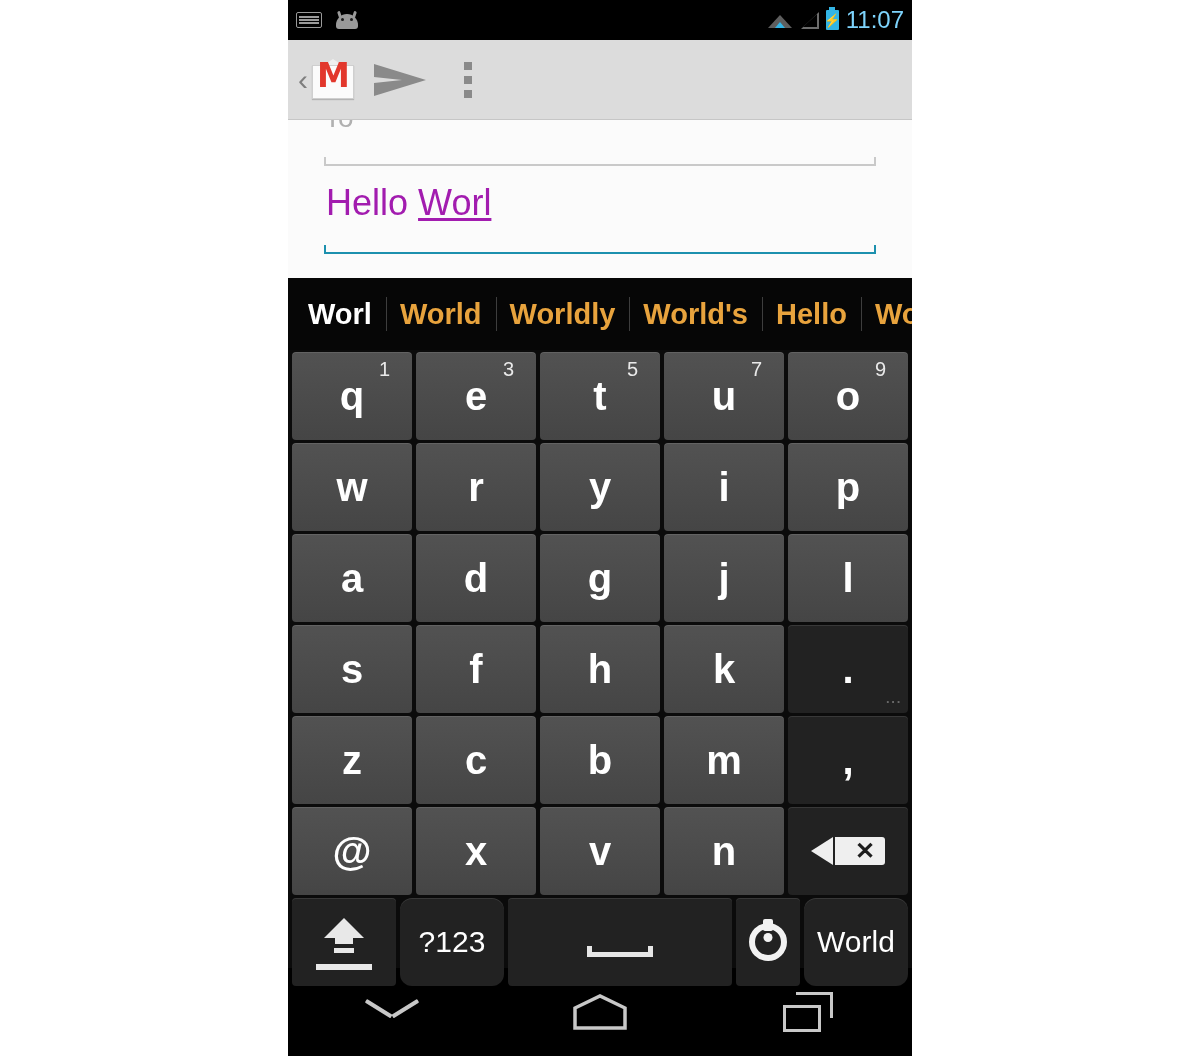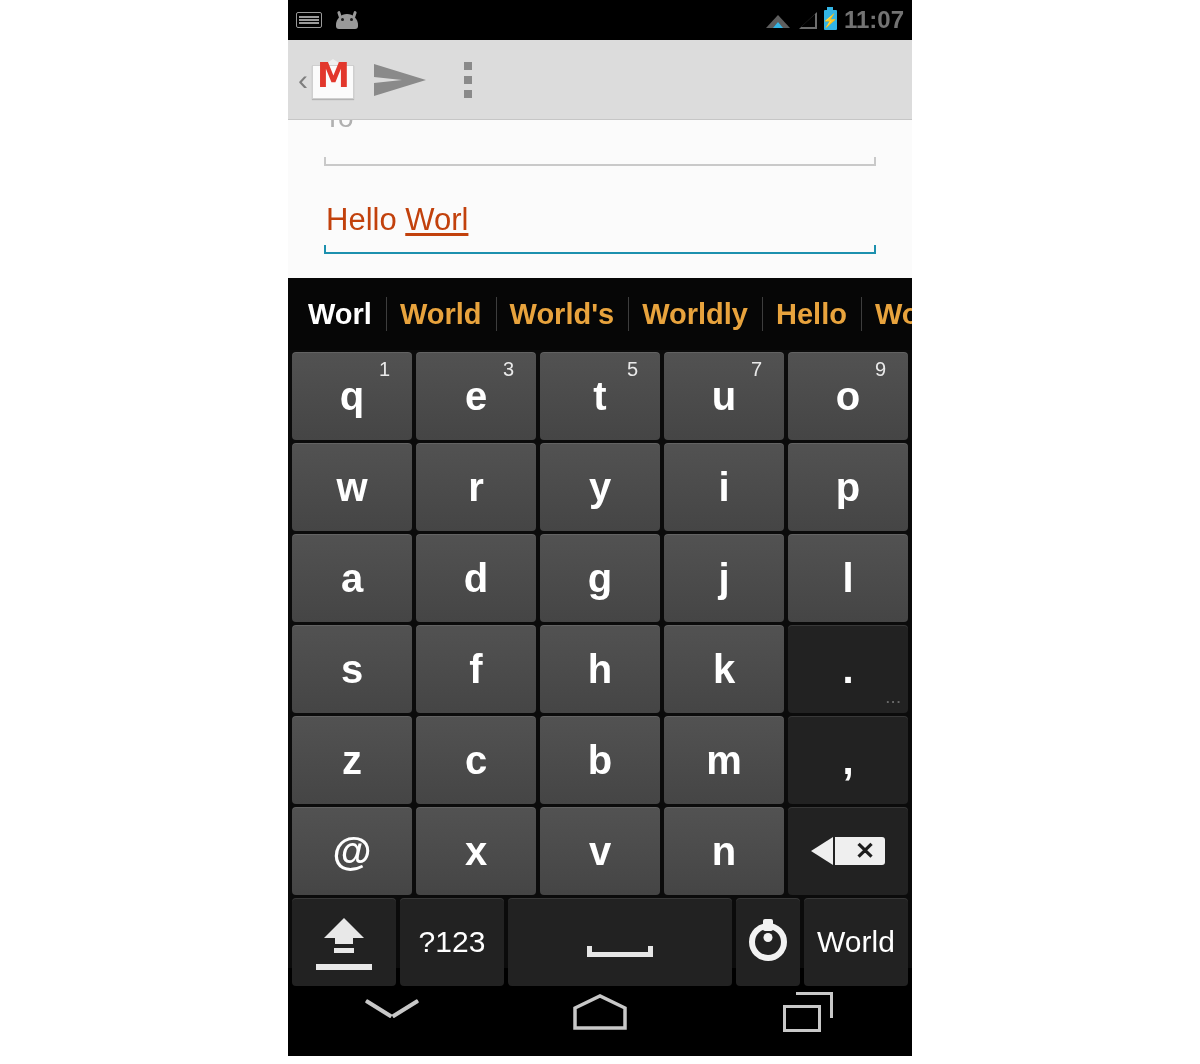--- a/index.html
+++ b/index.html
@@ -110,21 +110,21 @@
   .battery:before {
     content: ""; position: absolute; top: -3px; left: 3.5px;
     width: 6px; height: 3px; background: #33b5e5;
   }
   .battery .bolt {
     position: absolute; left: 50%; top: 50%;
     transform: translate(-50%,-50%);
     color: #ffffff; font-size: 13px; line-height: 1;
   }
   .clock {
-    color: #737373; font-size: 24px; font-weight: 700;
+    color: #7dd3fc; font-size: 24px; font-weight: 400;
     letter-spacing: 0px;
   }
   
   #actionbar {
     height: 80px;
     background: #dcdcdc;
     border-bottom: 1px solid #c6c6c6;
     display: flex; align-items: center;
     padding: 0 18px 0 10px;
   }
@@ -191,22 +191,22 @@
     background: #c9c9c9;
   }
   .field-underline:before { left: 0; }
   .field-underline:after { right: 0; }
   .subject-row {
     position: relative;
     height: 84px;
     margin: 0 36px;
   }
   .subject-text {
-    position: absolute; left: 2px; top: 26px;
-    font-size: 31px; color: #c2410c;
+    position: absolute; left: 2px; top: 6px;
+    font-size: 36px; color: #a21caf;
   }
   .subject-text .composing {
     text-decoration: underline;
     text-underline-offset: 3px;
   }
   .field-underline.focused { background: #1c90ae; bottom: 6px; }
   .field-underline.focused:before, .field-underline.focused:after { background: #1c90ae; }
   
   #suggestions {
     height: 72px;
@@ -261,21 +261,21 @@
     position: absolute;
     top: 6px; right: 22px;
     font-size: 20px; font-weight: 400; color: #e9e9e9;
   }
   .key .dots {
     position: absolute; right: 6px; bottom: 4px;
     font-size: 13px; color: #6a6a6a; letter-spacing: 1px;
   }
   .key.spacekey { flex: 2.15 1 0; }
   .key.narrowkey { flex: 0.62 1 0; }
-  .key.labelkey { font-size: 30px; font-weight: 400; }
+  .key.labelkey { font-size: 30px; font-weight: 400; border-radius: 12px; }
   .space-mark {
     width: 66px; height: 11px;
     border-left: 5px solid #e6e6e6;
     border-right: 5px solid #e6e6e6;
     border-bottom: 5px solid #e6e6e6;
     margin-top: 18px;
   }
   .shift-glyph { position: relative; width: 60px; height: 52px; }
   .shift-glyph .tri {
     position: absolute; left: 50%; top: 2px; transform: translateX(-50%);
@@ -430,22 +430,22 @@
       </div>
       <div class="subject-row">
         <span class="subject-text"><span>Hello </span><span class="composing">Worl</span></span>
         <span class="field-underline focused"></span>
       </div>
     </div>
 
     <div id="suggestions">
         <span class="sugg typed">Worl</span>
         <span class="sugg">World</span>
+        <span class="sugg">Worldly</span>
         <span class="sugg">World's</span>
-        <span class="sugg">Worldly</span>
         <span class="sugg">Hello</span>
         <span class="sugg">Worldwide</span>
       </div>
 
     <div id="keyboard">
         <div class="krow">
           <div class="key">
             <span>q</span>
             <span class="alt">1</span>
           </div>

